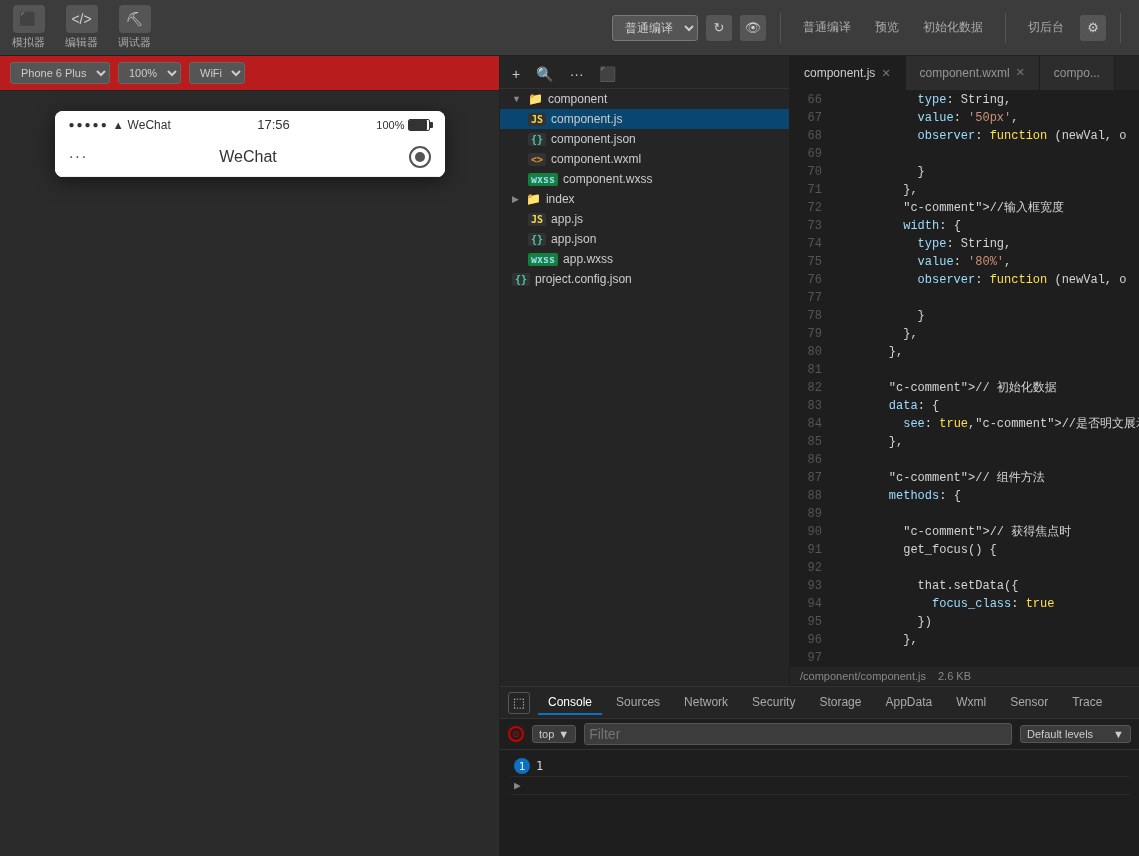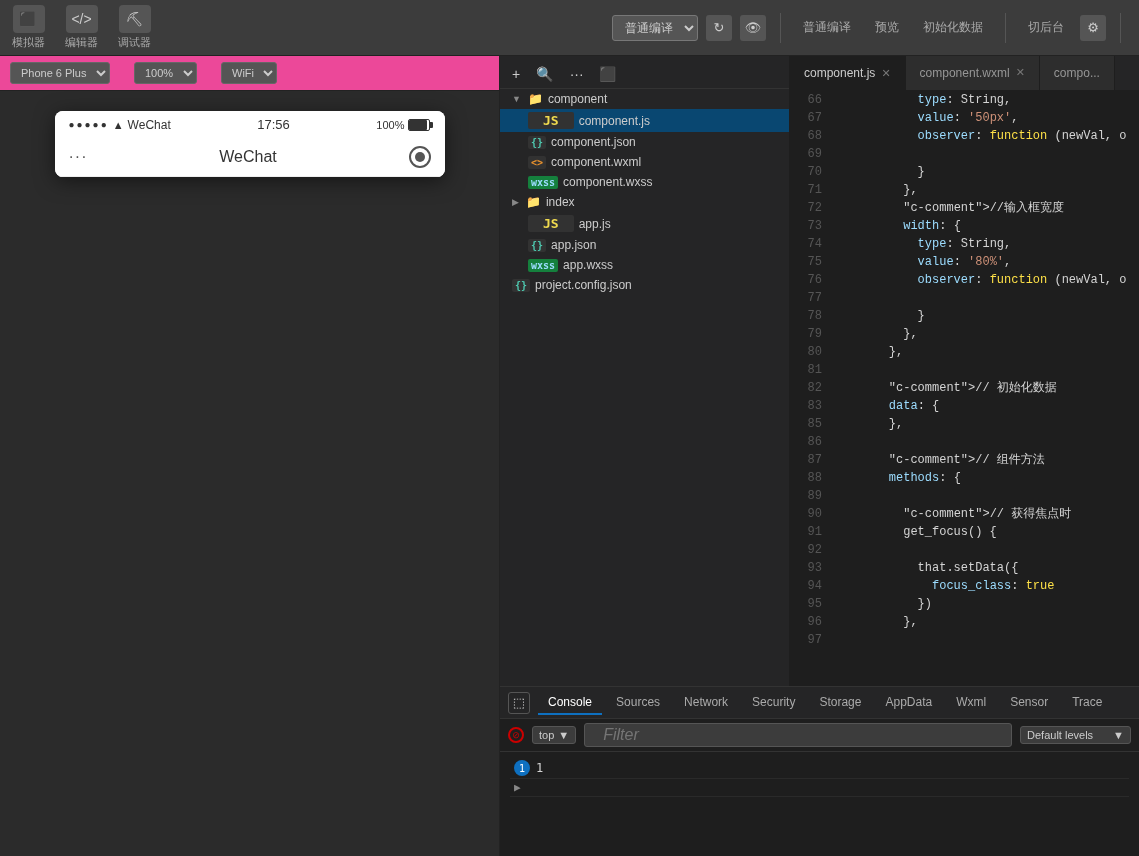--- a/index.html
+++ b/index.html
@@ -91,23 +91,23 @@
       background: #2b2b2b;
       display: flex;
       flex-direction: column;
       flex-shrink: 0;
       border-right: 1px solid #222;
     }
     #simulator-toolbar {
       display: flex;
       align-items: center;
       padding: 6px 10px;
-      background: #ec4899;
+      background: #b91c1c;
       border-bottom: 1px solid #222;
-      gap: 24px;
+      gap: 8px;
     }
     .sim-select {
       background: #555;
       color: #ccc;
       border: 1px solid #666;
       border-radius: 3px;
       padding: 3px 6px;
       font-size: 11px;
     }
     #simulator-screen {
@@ -258,21 +258,21 @@
       padding: 3px 8px 3px 12px;
       cursor: pointer;
       font-size: 12px;
       color: #ccc;
       gap: 5px;
     }
     .file-item.active { background: #094771; }
     .file-item.folder { font-weight: 500; }
     .file-indent { padding-left: 28px; }
     .icon-folder { color: #dcb67a; font-size: 12px; }
-    .icon-js { color: #f0db4f; font-size: 13px; font-weight: bold; background: #323232; padding: 1px 15px; border-radius: 2px; font-family: monospace; }
+    .icon-js { color: #f0db4f; font-size: 10px; font-weight: bold; background: #323232; padding: 1px 3px; border-radius: 2px; font-family: monospace; }
     .icon-json { color: #4ec9b0; font-size: 10px; font-weight: bold; background: #323232; padding: 1px 3px; border-radius: 2px; font-family: monospace; }
     .icon-wxml { color: #e8912d; font-size: 10px; font-weight: bold; background: #323232; padding: 1px 3px; border-radius: 2px; font-family: monospace; }
     .icon-wxss { color: #9cdcfe; font-size: 10px; font-weight: bold; background: #15803d; padding: 1px 3px; border-radius: 2px; font-family: monospace; }
     .chevron { font-size: 9px; color: #888; margin-right: 2px; }
 
     
     #code-editor {
       flex: 1;
       background: #1e1e1e;
       display: flex;
@@ -427,24 +427,23 @@
       display: flex;
       align-items: center;
       gap: 4px;
       cursor: pointer;
     }
     .console-filter-input {
       flex: 1;
       background: #3c3c3c;
       border: 1px solid #555;
       border-radius: 3px;
-      padding: 2px 18px;
-      color: #ccc;
-      font-size: 16px;
-      font-style: italic;
+      padding: 2px 4px;
+      color: #ccc;
+      font-size: 14px;
     }
     .console-level-select {
       background: #3c3c3c;
       color: #ccc;
       border: 1px solid #555;
       border-radius: 3px;
       padding: 2px 6px;
       font-size: 11px;
       display: flex;
       align-items: center;
@@ -688,20 +687,24 @@
             </div>
             <div class="code-line">
               <span class="line-num">82</span>
               <span class="line-content">    <span class="&lt;span">"c-comment"</span>&gt;// 初始化数据</span>
             </div>
             <div class="code-line">
               <span class="line-num">83</span>
               <span class="line-content">    <span class="c-property">data</span>: {</span>
             </div>
             <div class="code-line">
+              <span class="line-num">84</span>
+              <span class="line-content">      <span class="c-property">see</span>: <span class="c-keyword">true</span>,<span class="&lt;span">"c-comment"</span>&gt;//是否明文展示</span>
+            </div>
+            <div class="code-line">
               <span class="line-num">85</span>
               <span class="line-content">    },</span>
             </div>
             <div class="code-line">
               <span class="line-num">86</span>
               <span class="line-content"></span>
             </div>
             <div class="code-line">
               <span class="line-num">87</span>
               <span class="line-content">    <span class="&lt;span">"c-comment"</span>&gt;// 组件方法</span>
@@ -740,20 +743,24 @@
             <div class="code-line">
               <span class="line-num">96</span>
               <span class="line-content">      },</span>
             </div>
             <div class="code-line">
               <span class="line-num">97</span>
               <span class="line-content"></span>
             </div>
           </div>
 
+        <div class="editor-statusbar">
+          <span>/component/component.js</span>
+          <span>2.6 KB</span>
+        </div>
       </div>
 
     </div>
 
     <div id="bottom-panel">
       <div id="devtools-tabs">
         <div class="dt-inspect-icon">⬚</div>
         <div class="devtools-tab active">Console</div>
         <div class="devtools-tab">Sources</div>
         <div class="devtools-tab">Network</div>

